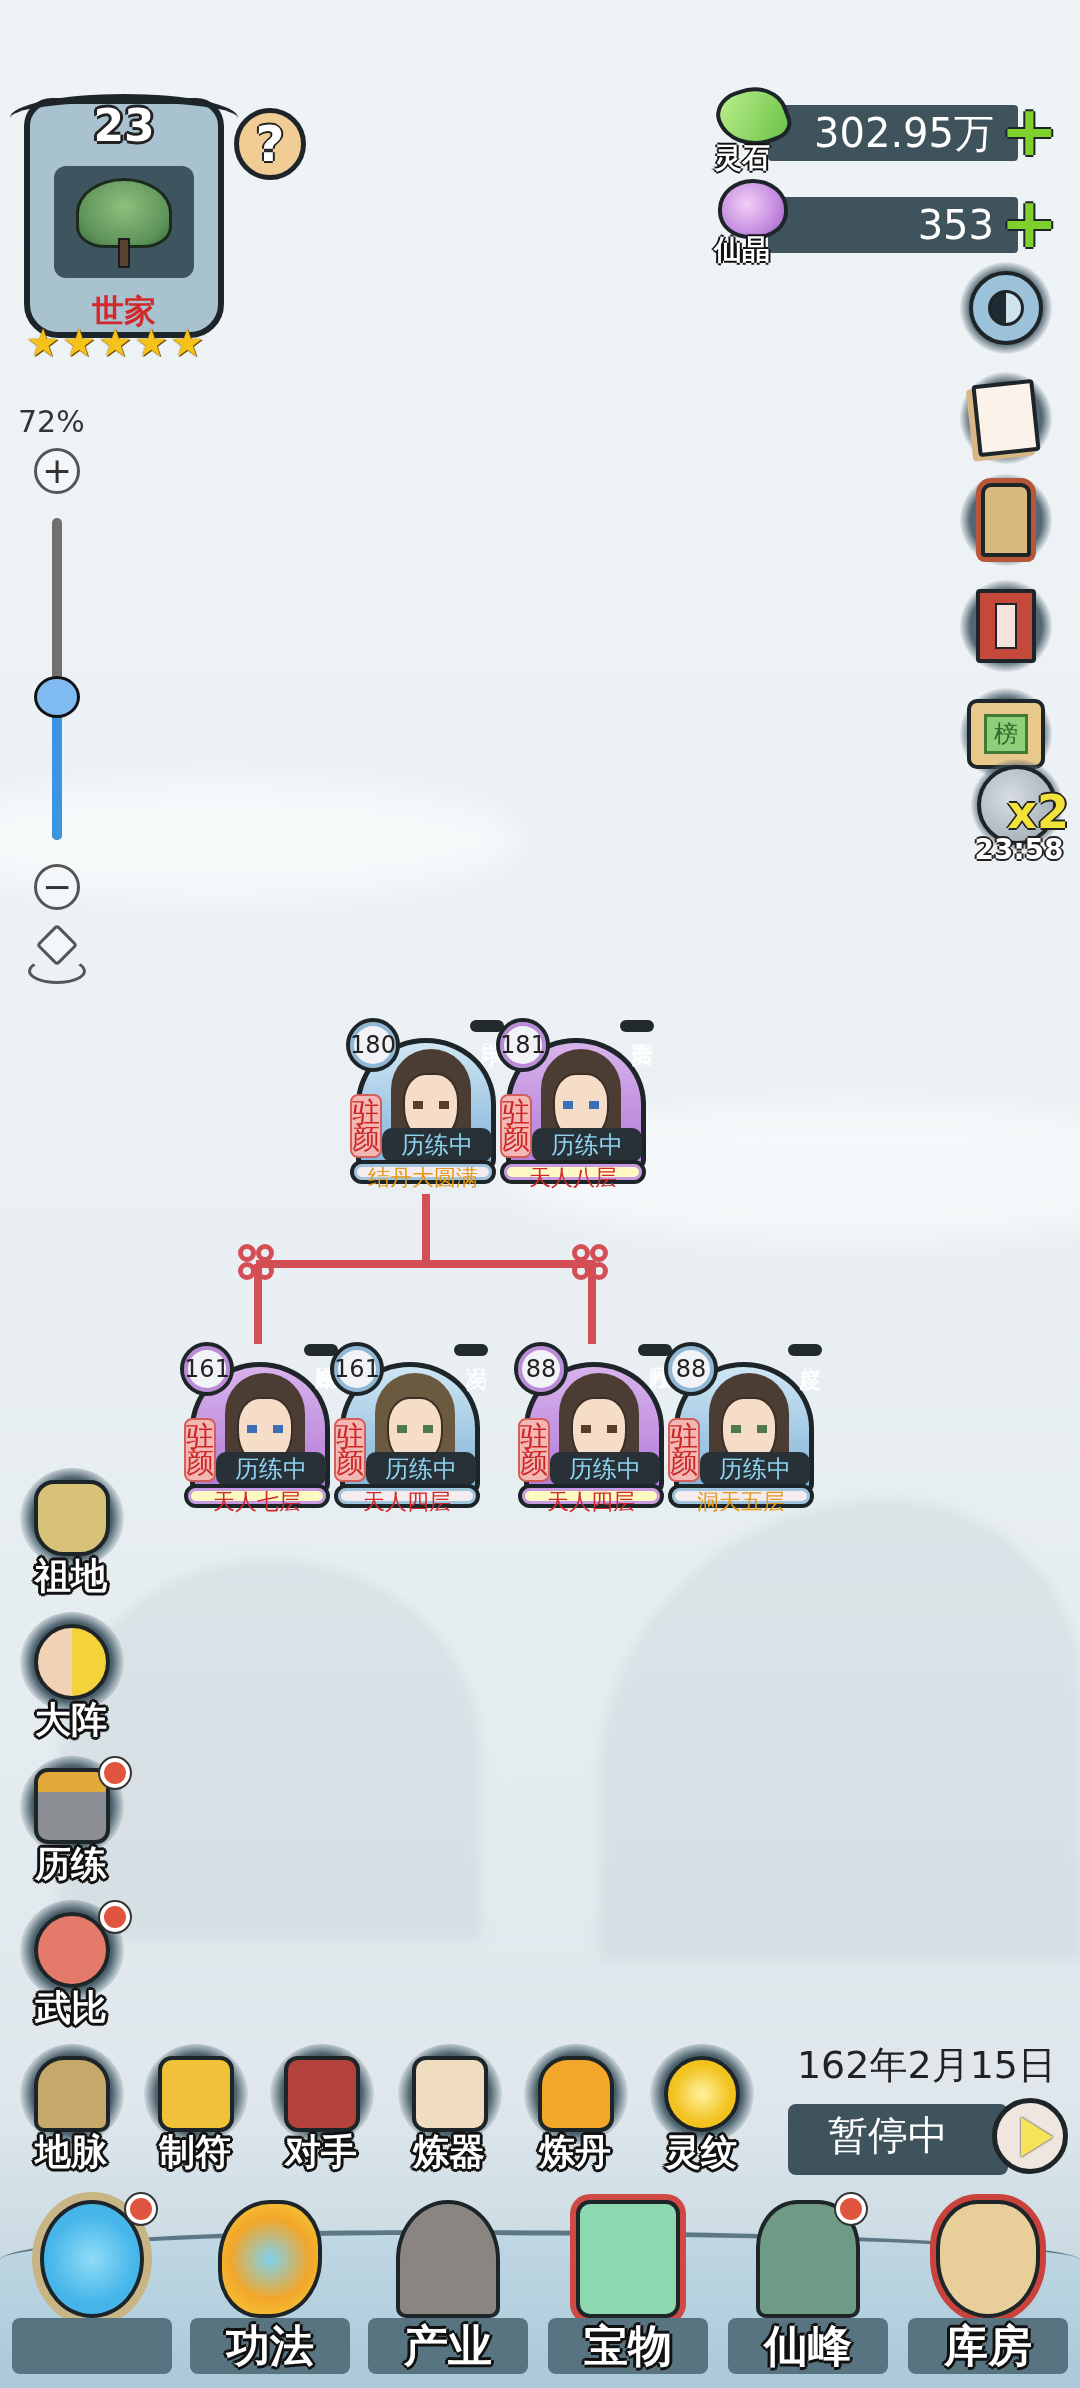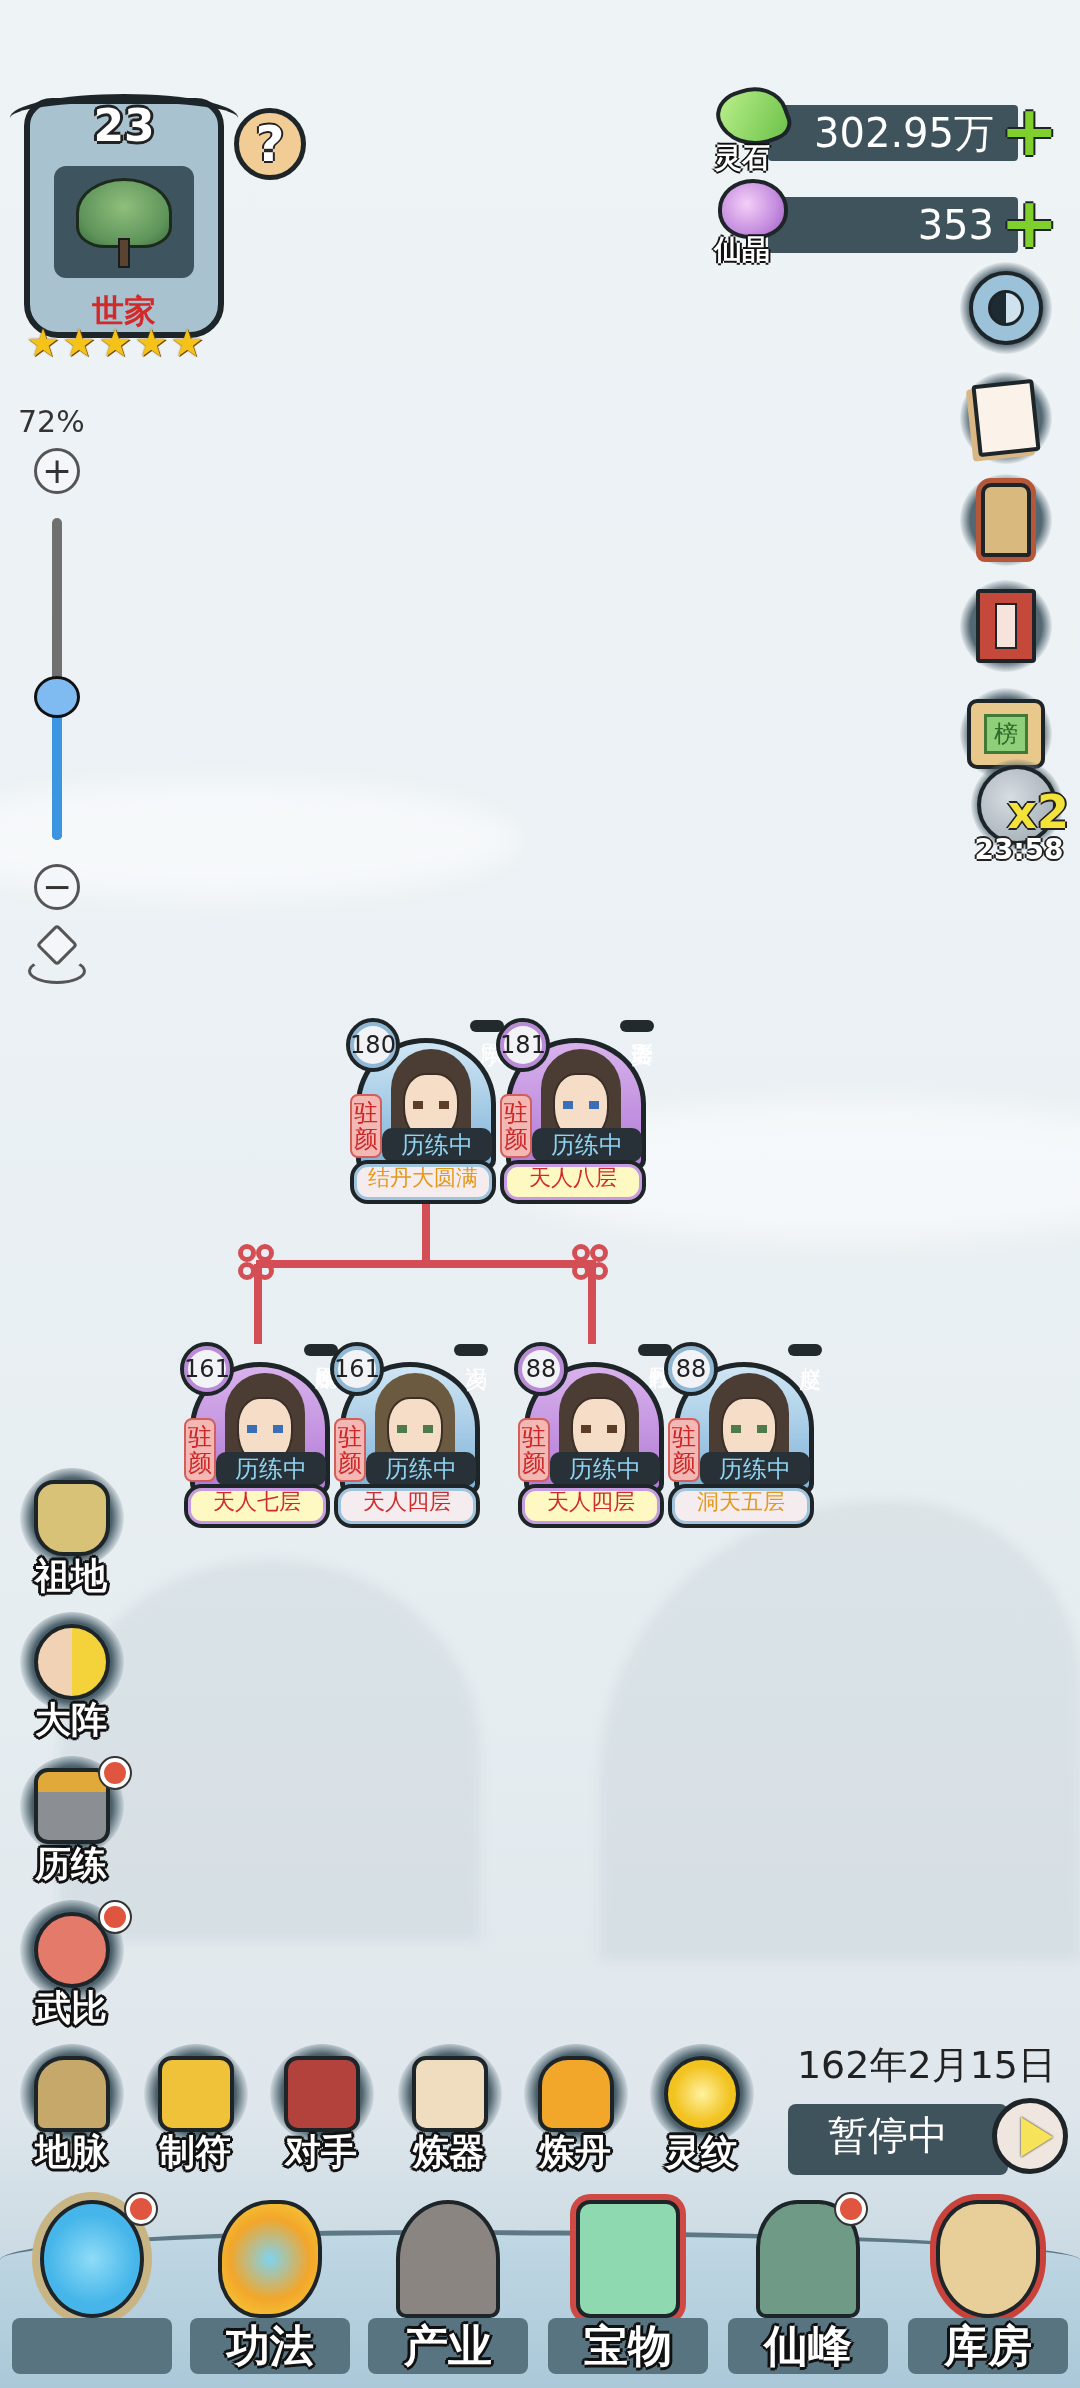--- a/index.html
+++ b/index.html
@@ -138,29 +138,29 @@
   }
   .member.purple .level { box-shadow: 0 0 0 4px #bb8ad9 inset; }
   .member.blue .level { box-shadow: 0 0 0 4px #8fb8d6 inset; }
   .member .name-tag {
     position: absolute; right: -8px; top: 10px; width: 34px; padding: 6px 0;
     background: #232a2e; border-radius: 14px; color: #fff; font-size: 22px; line-height: 24px; text-align: center;
     writing-mode: vertical-rl; z-index: 3;
   }
   .member .stay-tag {
     position: absolute; left: 4px; top: 84px; width: 32px; padding: 4px 0;
-    background: #f4b8b4; border: 2px solid #d35f5a; border-radius: 8px; color: #cc2727; font-size: 24px; line-height: 26px;
-    text-align: center; z-index: 3;
+    background: #f4b8b4; border: 2px solid #d35f5a; border-radius: 8px; color: #cc2727; font-size: 28px; line-height: 26px;
+    z-index: 3;
   }
   .member .status {
     position: absolute; left: 36px; top: 118px; width: 110px; height: 34px;
     background: #273137; border-radius: 10px; color: #8fd3f0; font-size: 24px; line-height: 34px; text-align: center; z-index: 3;
   }
   .member .realm {
-    position: absolute; left: 4px; top: 150px; width: 146px; height: 44px; border-radius: 18px;
+    position: absolute; left: 4px; top: 150px; width: 146px; height: 24px; border-radius: 18px;
     border: 4px solid #1e2529; font-size: 22px; line-height: 28px; text-align: center; z-index: 3;
   }
   .member.purple .realm { background: #fef9c3; box-shadow: 0 0 0 3px #c89ae2 inset; }
   .member.blue .realm { background: #f5ecef; box-shadow: 0 0 0 3px #9ec4de inset; }
   .realm.red { color: #d02a2a; }
   .realm.gold { color: #e39a1a; }
 
   
   .feature { position: absolute; width: 118px; height: 136px; }
   .feature .ico-bg { position: absolute; left: 8px; top: 0; width: 104px; height: 100px; border-radius: 50%; background: radial-gradient(circle, #4a606b 55%, rgba(74,96,107,0) 74%); }

